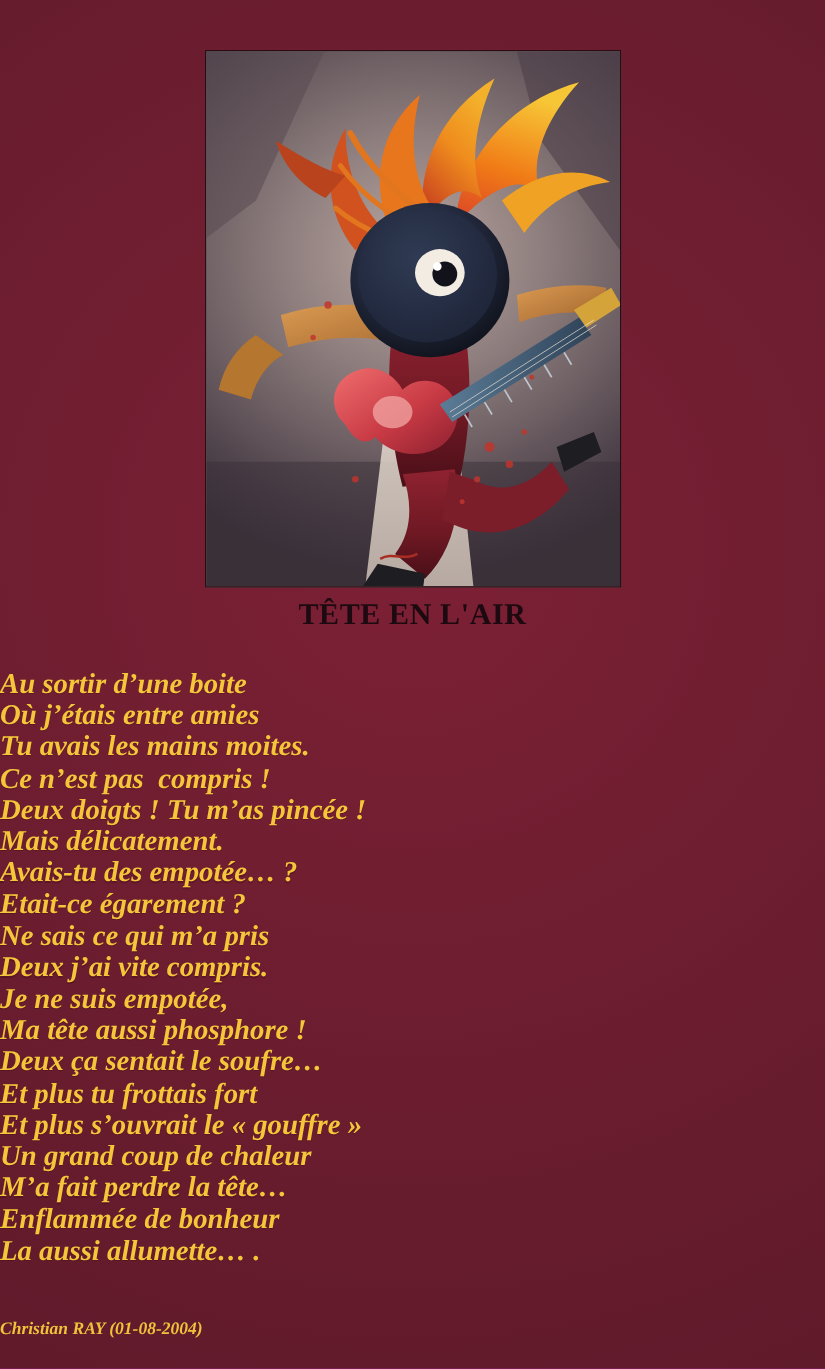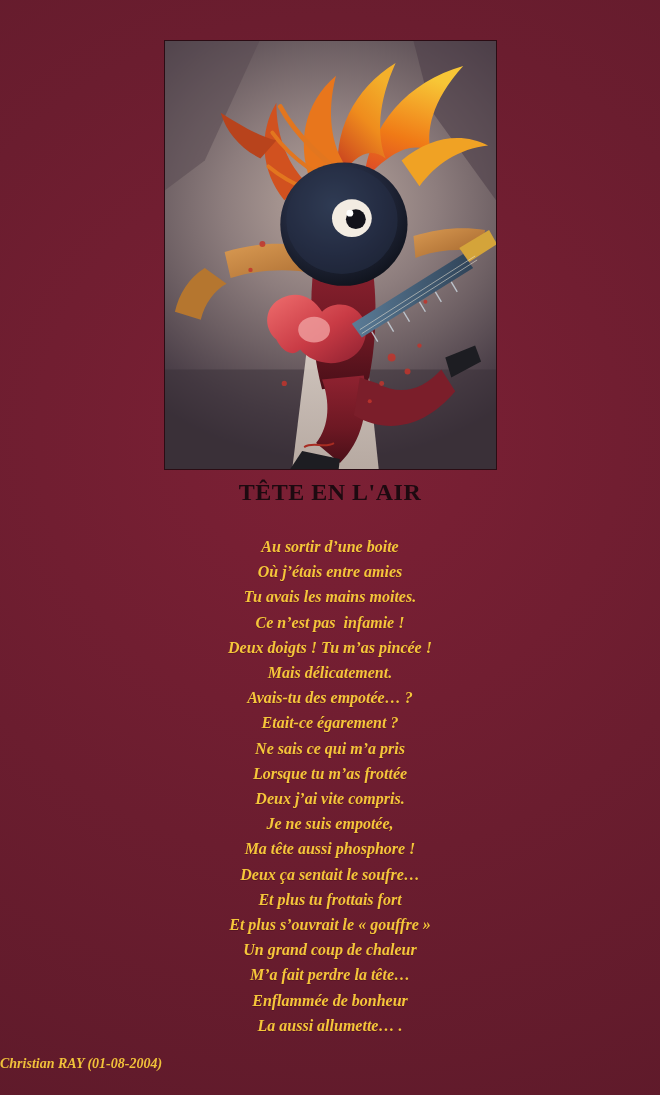--- a/index.html
+++ b/index.html
@@ -66,26 +66,25 @@
     font-family: "Liberation Serif", serif;
     font-size: 24px;
     font-weight: bold;
     letter-spacing: 0.5px;
   }
   .poem {
     position: absolute;
     left: 0;
     right: 0;
     top: 534px;
-    text-align: center;
     color: #f5c63a;
     font-family: "Liberation Serif", serif;
     font-style: italic;
     font-weight: bold;
-    font-size: 16px;
+    font-size: 23px;
     line-height: 25.2px;
     text-shadow: 0 1px 0 rgba(60,10,20,0.35);
   }
   .poem .line {
     display: block;
     white-space: pre;
   }
   .signature {
     position: absolute;
     left: 0;
@@ -223,27 +222,26 @@
       </svg>
     </div>
   </div>
 
   <div class="title">TÊTE EN L'AIR</div>
 
   <div class="poem">
     <span class="line">Au sortir d’une boite</span>
     <span class="line">Où j’étais entre amies</span>
     <span class="line">Tu avais les mains moites.</span>
-    <span class="line">Ce n’est pas  infamie !</span>
+    <span class="line">Ce n’est pas  compris !</span>
     <span class="line">Deux doigts ! Tu m’as pincée !</span>
     <span class="line">Mais délicatement.</span>
     <span class="line">Avais-tu des empotée… ?</span>
     <span class="line">Etait-ce égarement ?</span>
     <span class="line">Ne sais ce qui m’a pris</span>
-    <span class="line">Lorsque tu m’as frottée</span>
     <span class="line">Deux j’ai vite compris.</span>
     <span class="line">Je ne suis empotée,</span>
     <span class="line">Ma tête aussi phosphore !</span>
     <span class="line">Deux ça sentait le soufre…</span>
     <span class="line">Et plus tu frottais fort</span>
     <span class="line">Et plus s’ouvrait le « gouffre »</span>
     <span class="line">Un grand coup de chaleur</span>
     <span class="line">M’a fait perdre la tête…</span>
     <span class="line">Enflammée de bonheur</span>
     <span class="line">La aussi allumette… .</span>

